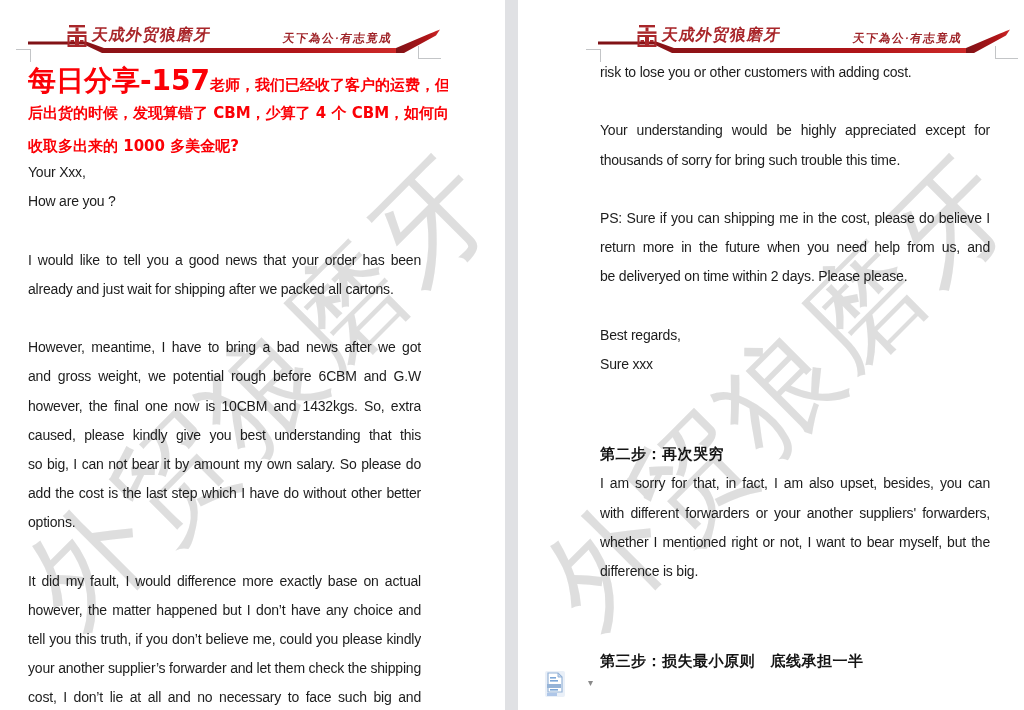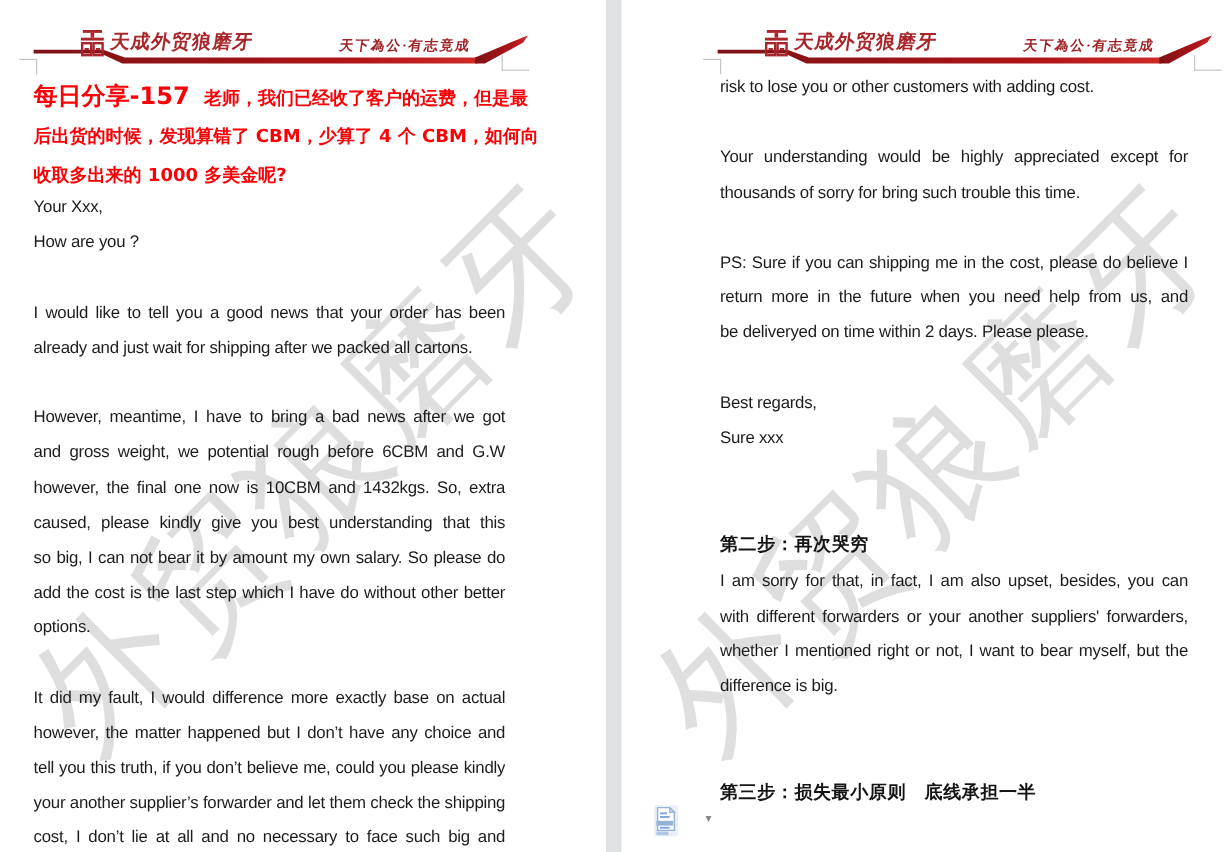--- a/index.html
+++ b/index.html
@@ -33,21 +33,21 @@
   .cm-tr{border-left:1px solid #c3c5c7;border-bottom:1px solid #c3c5c7;}
   #page-left .cm-tl{left:16px;top:49px;}
   #page-left .cm-tr{left:418px;top:46px;width:22px;}
   #page-right .cm-tl{left:68px;top:49px;}
   #page-right .cm-tr{left:477px;top:46px;width:22px;}
 
   
   #title-block{position:absolute;left:28px;top:64px;width:420px;color:#fb0006;}
   #title-block .tline{height:33px;line-height:33px;font-size:15px;font-weight:700;
                       white-space:nowrap;overflow:hidden;font-family:"DejaVu Sans",sans-serif;}
-  #title-block .big{font-size:20px;font-weight:700;margin-right:12px;letter-spacing:0px;
+  #title-block .big{font-size:28px;font-weight:700;margin-right:0;letter-spacing:0px;
                     font-family:"DejaVu Sans",sans-serif;}
 
   
   .body-col{position:absolute;}
   #left-body{left:28px;top:158px;width:393px;}
   #right-body{left:82px;top:58px;width:390px;}
   .line{height:29.2px;line-height:29.2px;overflow:hidden;font-size:14px;font-weight:400;
         color:#1c1c1c;letter-spacing:-0.2px;white-space:nowrap;}
   .line.j{text-align:justify;text-align-last:justify;white-space:normal;}
   .line.blank{height:29.2px;}

